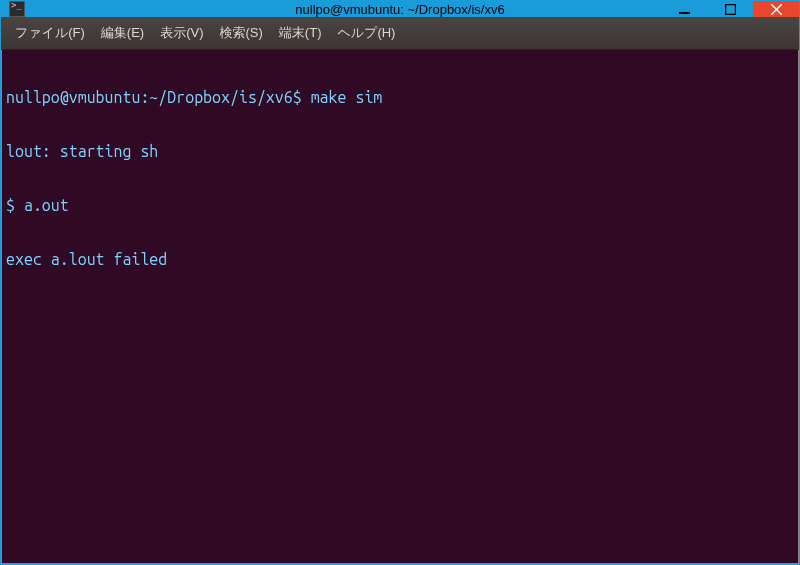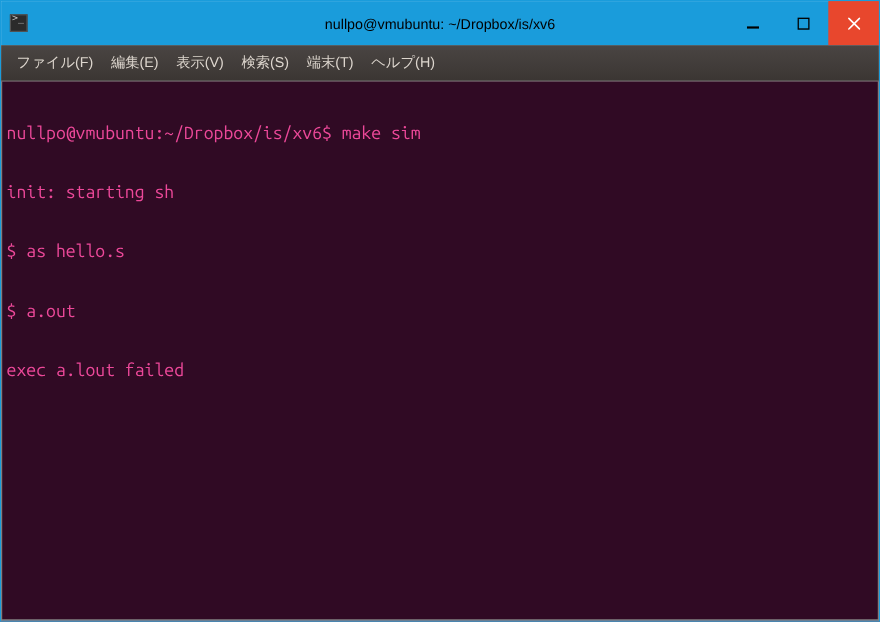--- a/index.html
+++ b/index.html
@@ -16,21 +16,21 @@
     }
     .window {
       width: 800px;
       height: 565px;
       background: #fff;
       display: flex;
       flex-direction: column;
       border: 1px solid #1a9cdb;
     }
     .titlebar {
-      height: 40px;
+      height: 16px;
       background: #1a9cdb;
       display: flex;
       align-items: center;
       color: #000;
       font-size: 13px;
       position: relative;
       justify-content: space-between;
     }
     .titlebar-icon {
       width: 16px;
@@ -93,21 +93,21 @@
     }
     .menu-item {
       padding: 2px 8px;
       cursor: pointer;
       white-space: nowrap;
     }
     .terminal {
       flex: 1;
       background: #2d0a22;
       background: #300a24;
-      color: #ec4899;
+      color: #7dd3fc;
       font-family: "Ubuntu Mono", "DejaVu Sans Mono", "Consolas", monospace;
       font-size: 16px;
       line-height: 18px;
       padding: 2px 4px;
       white-space: pre;
       overflow: hidden;
       position: relative;
       border-left: 1px solid #888;
       border-right: 1px solid #888;
       border-bottom: 1px solid #888;
@@ -148,21 +148,20 @@
     <div class="menu-item">ファイル(F)</div>
     <div class="menu-item">編集(E)</div>
     <div class="menu-item">表示(V)</div>
     <div class="menu-item">検索(S)</div>
     <div class="menu-item">端末(T)</div>
     <div class="menu-item">ヘルプ(H)</div>
   </div>
 
   <div class="terminal">
     <div class="term-line">nullpo@vmubuntu:~/Dropbox/is/xv6$ make sim</div>
-    <div class="term-line">init: starting sh</div>
-    <div class="term-line">$ as hello.s</div>
+    <div class="term-line">lout: starting sh</div>
     <div class="term-line">$ a.out</div>
     <div class="term-line">exec a.lout failed</div>
     
     
   </div>
 
 </div>
 
 </body></html>

